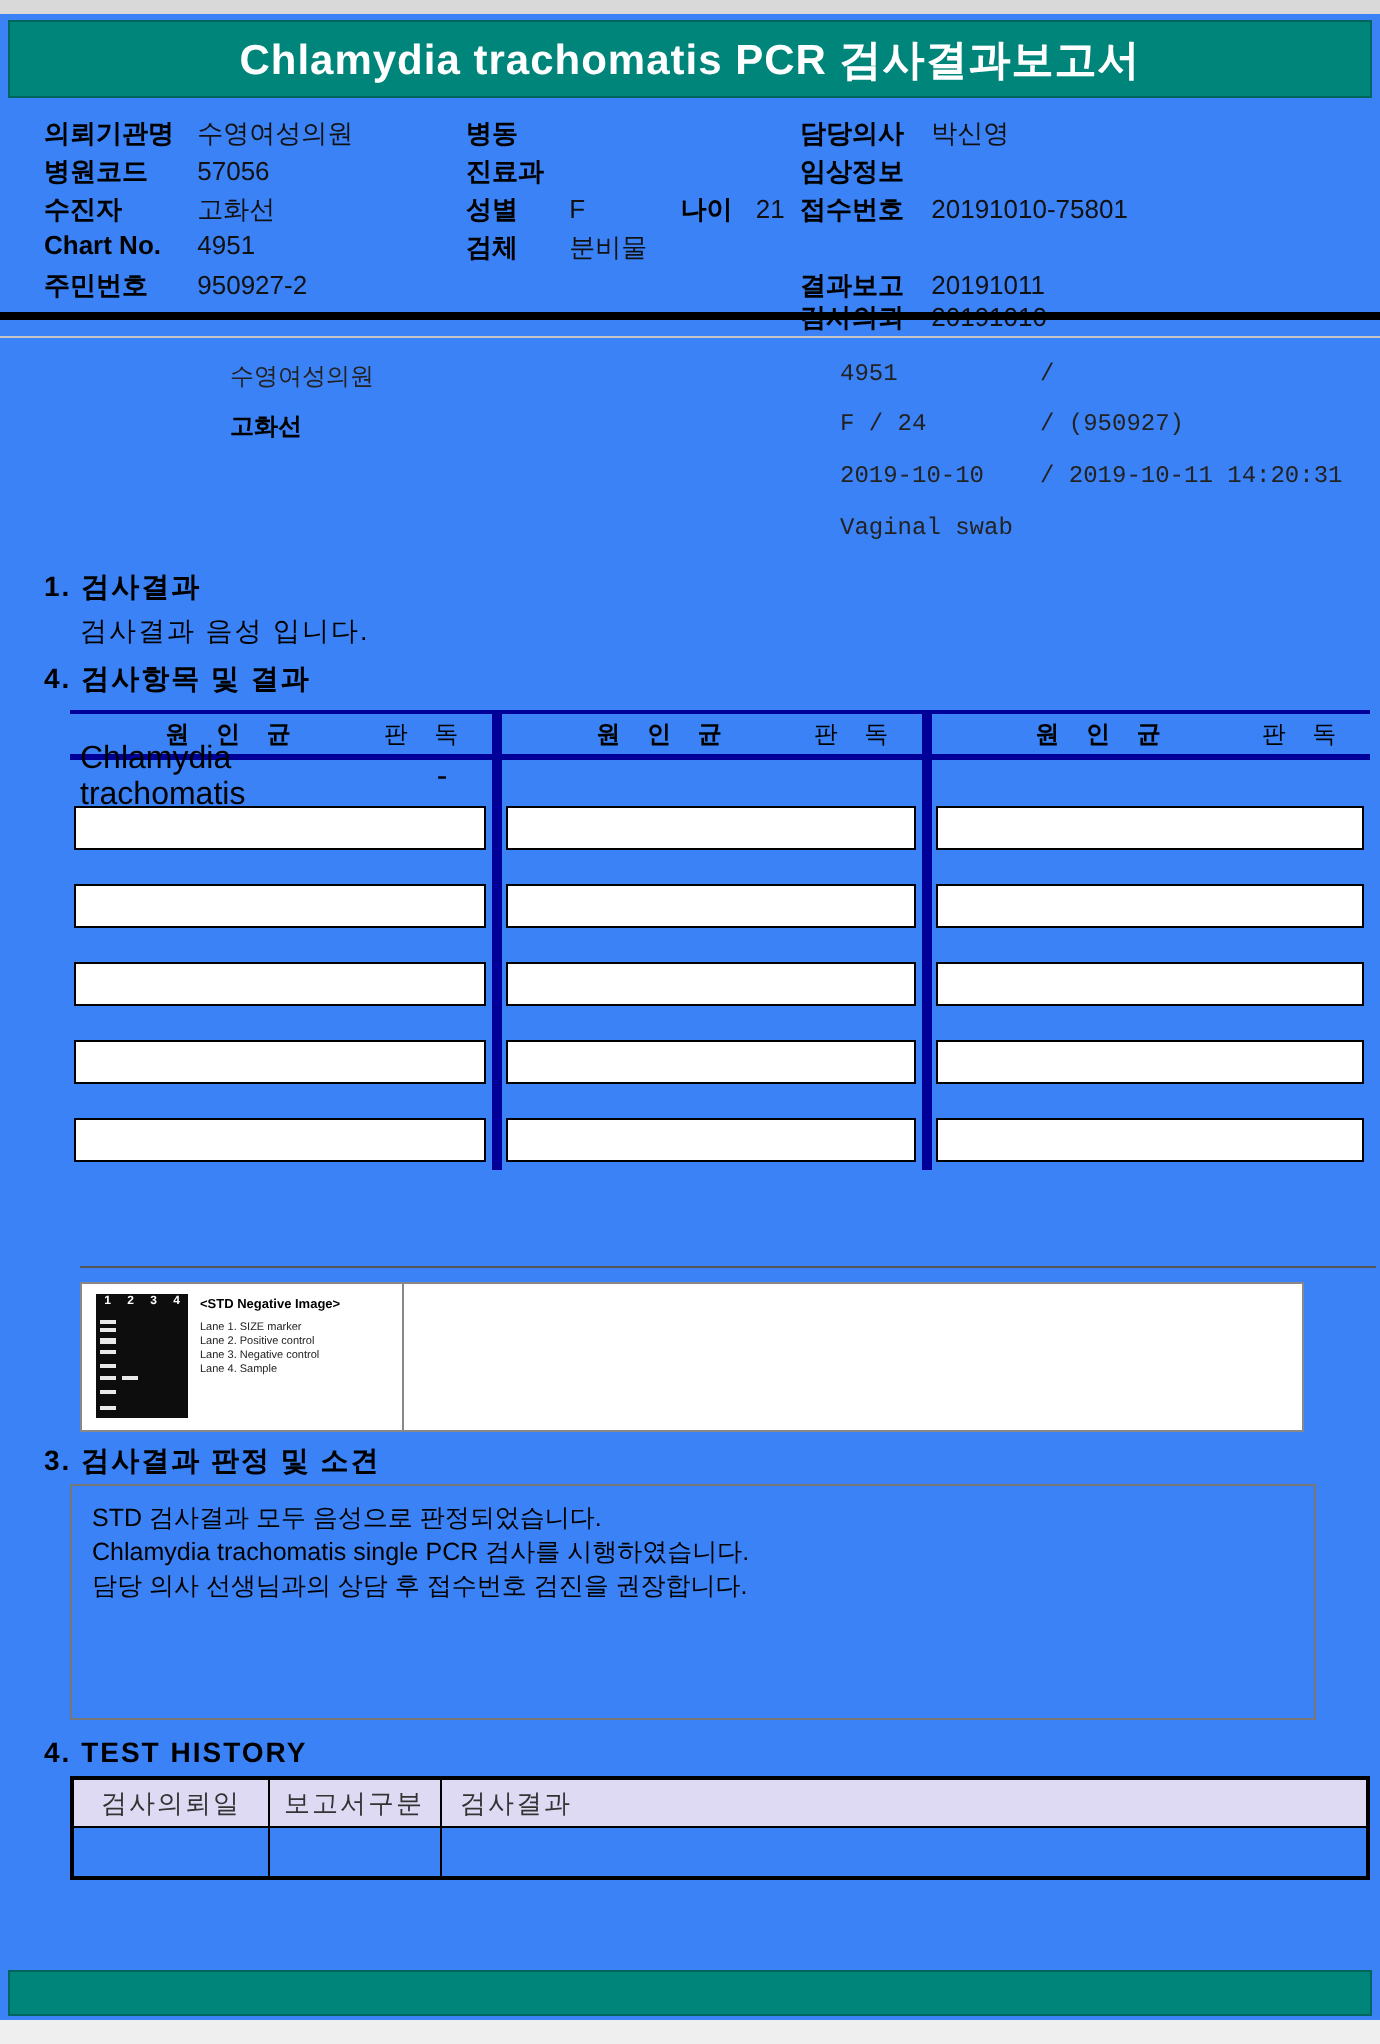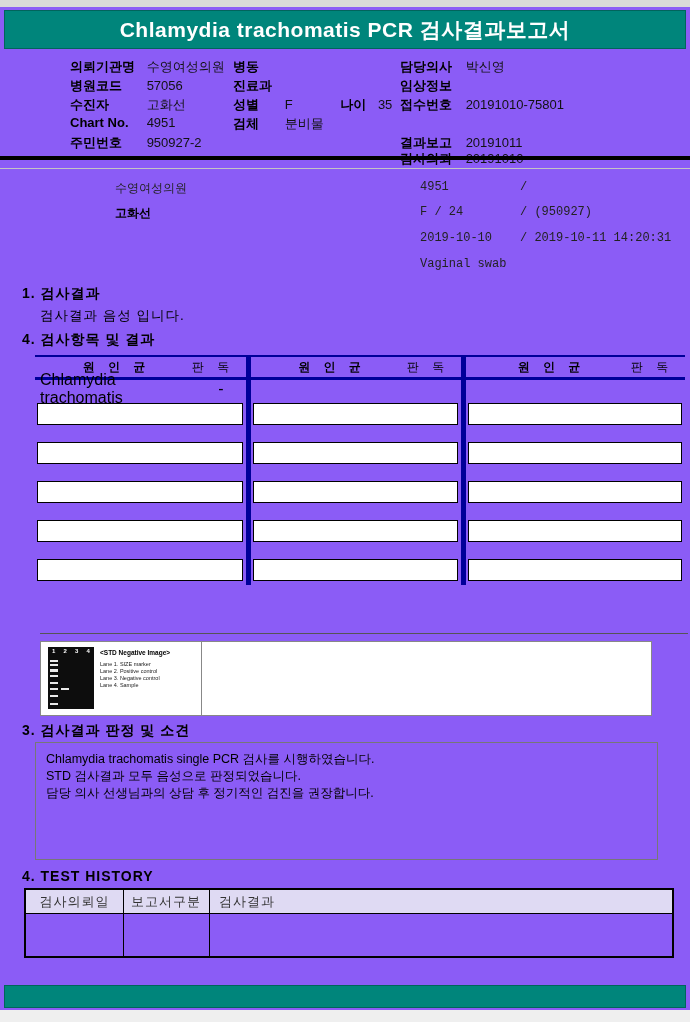--- a/index.html
+++ b/index.html
@@ -1,31 +1,31 @@
 <!DOCTYPE html>
 <html><head>
 <meta charset="utf-8">
 <style>
   html,body{margin:0;padding:0;background:#fff;}
-  .page{position:relative;width:690px;height:1022px;background:#8b5cf6;overflow:hidden;
+  .page{position:relative;width:690px;height:1022px;background:#3b82f6;overflow:hidden;
         font-family:"Liberation Sans",sans-serif;color:#000;}
   .top-strip{position:absolute;left:0;top:0;width:690px;height:7px;background:#d9d9d9;}
   .bottom-strip{position:absolute;left:0;top:1010px;width:690px;height:12px;background:#efefef;}
 
   .title-bar{position:absolute;left:4px;top:10px;width:680px;height:37px;background:#00857b;
              border:1px solid #00655c;display:flex;align-items:center;justify-content:center;}
   .title-bar span{color:#fff;font-size:21px;font-weight:700;letter-spacing:0.5px;}
 
   .footer-bar{position:absolute;left:4px;top:985px;width:680px;height:21px;background:#00857b;
               border:1px solid #00655c;}
 
   .irow{position:absolute;font-size:13px;white-space:nowrap;}
   .lbl{font-weight:700;display:inline-block;}
   .val{font-weight:400;color:#111;}
-  .w73{width:73px;margin-left:48px;} .w48{width:48px;} .w52{width:52px;display:inline-block;} .w34{width:34px;} .w62{width:62px;}
+  .w73{width:73px;} .w48{width:48px;} .w52{width:52px;display:inline-block;} .w34{width:34px;} .w62{width:62px;}
 
   .rule-black{position:absolute;left:0;top:156px;width:690px;height:4px;background:#000;}
   .rule-gray{position:absolute;left:0;top:168px;width:690px;height:1px;background:#c4c4c4;}
 
   .e{position:absolute;font-family:"Liberation Mono","DejaVu Sans Mono",monospace;
      font-size:12px;color:#222;white-space:nowrap;}
   .eb{font-weight:700;color:#000;}
 
   .sech{position:absolute;font-size:14px;font-weight:700;letter-spacing:1px;white-space:nowrap;}
   .sec1-t{position:absolute;left:40px;top:307px;font-size:13.5px;letter-spacing:1px;}
@@ -53,21 +53,21 @@
   .gel-legend{position:absolute;left:59px;top:7px;width:98px;}
   .gel-cap{font-size:6.5px;font-weight:700;margin-bottom:5px;white-space:nowrap;}
   .gel-li{font-size:5.5px;line-height:7px;color:#222;white-space:nowrap;}
 
   
   .sec3-box{position:absolute;left:35px;top:742px;width:623px;height:118px;border:1px solid #777;
             padding:8px 10px;box-sizing:border-box;font-size:12.5px;line-height:17px;}
 
   
   .sec4-note{position:absolute;left:215px;top:872px;font-size:12px;letter-spacing:0.5px;white-space:nowrap;}
-  .history{position:absolute;left:24px;top:888px;width:650px;height:70px;border:2px solid #000;box-sizing:border-box;}
+  .history{position:absolute;left:35px;top:888px;width:650px;height:52px;border:2px solid #000;box-sizing:border-box;}
   .h-head{position:absolute;left:0;right:0;top:0;height:23px;background:#dfdaf3;border-bottom:1px solid #000;
           display:flex;align-items:center;font-size:13px;color:#333;}
   .h-c1{width:97px;text-align:center;letter-spacing:1px;}
   .h-c2{width:86px;text-align:center;letter-spacing:1px;}
   .h-c3{flex:1;padding-left:10px;letter-spacing:1px;}
   .h-v1{position:absolute;left:97px;top:0;bottom:0;width:1px;background:#000;}
   .h-v2{position:absolute;left:183px;top:0;bottom:0;width:1px;background:#000;}
 </style>
 </head>
 <body>
@@ -106,21 +106,21 @@
     <span class="val"></span>
   </div>
   <div class="irow" style="left:233px;top:77px;">
     <span class="lbl w48">진료과</span>
     <span class="val"></span>
   </div>
   <div class="irow" style="left:233px;top:96px;">
     <span class="lbl w48">성별</span>
     <span class="val w52">F</span>
     <span class="lbl w34">나이</span>
-    <span class="val">35</span>
+    <span class="val">21</span>
   </div>
   <div class="irow" style="left:233px;top:115px;">
     <span class="lbl w48">검체</span>
     <span class="val">분비물</span>
   </div>
 
   <div class="irow" style="left:400px;top:58px;">
     <span class="lbl w62">담당의사</span>
     <span class="val">박신영</span>
   </div>
@@ -231,23 +231,23 @@
       <div class="gel-li">Lane 1. SIZE marker</div>
       <div class="gel-li">Lane 2. Positive control</div>
       <div class="gel-li">Lane 3. Negative control</div>
       <div class="gel-li">Lane 4. Sample</div>
     </div>
     <div class="gel-div"></div>
   </div>
 
   <div class="sech" style="left:22px;top:722px;">3. 검사결과 판정 및 소견</div>
   <div class="sec3-box">
+    <div>STD 검사결과 모두 음성으로 판정되었습니다.</div>
     <div>Chlamydia trachomatis single PCR 검사를 시행하였습니다.</div>
-    <div>STD 검사결과 모두 음성으로 판정되었습니다.</div>
-    <div>담당 의사 선생님과의 상담 후 정기적인 검진을 권장합니다.</div>
+    <div>담당 의사 선생님과의 상담 후 접수번호 검진을 권장합니다.</div>
   </div>
 
   <div class="sech" style="left:22px;top:868px;">4. TEST HISTORY</div>
 
   <div class="history">
     <div class="h-head">
       <span class="h-c1">검사의뢰일</span>
       <span class="h-c2">보고서구분</span>
       <span class="h-c3">검사결과</span>
     </div>

